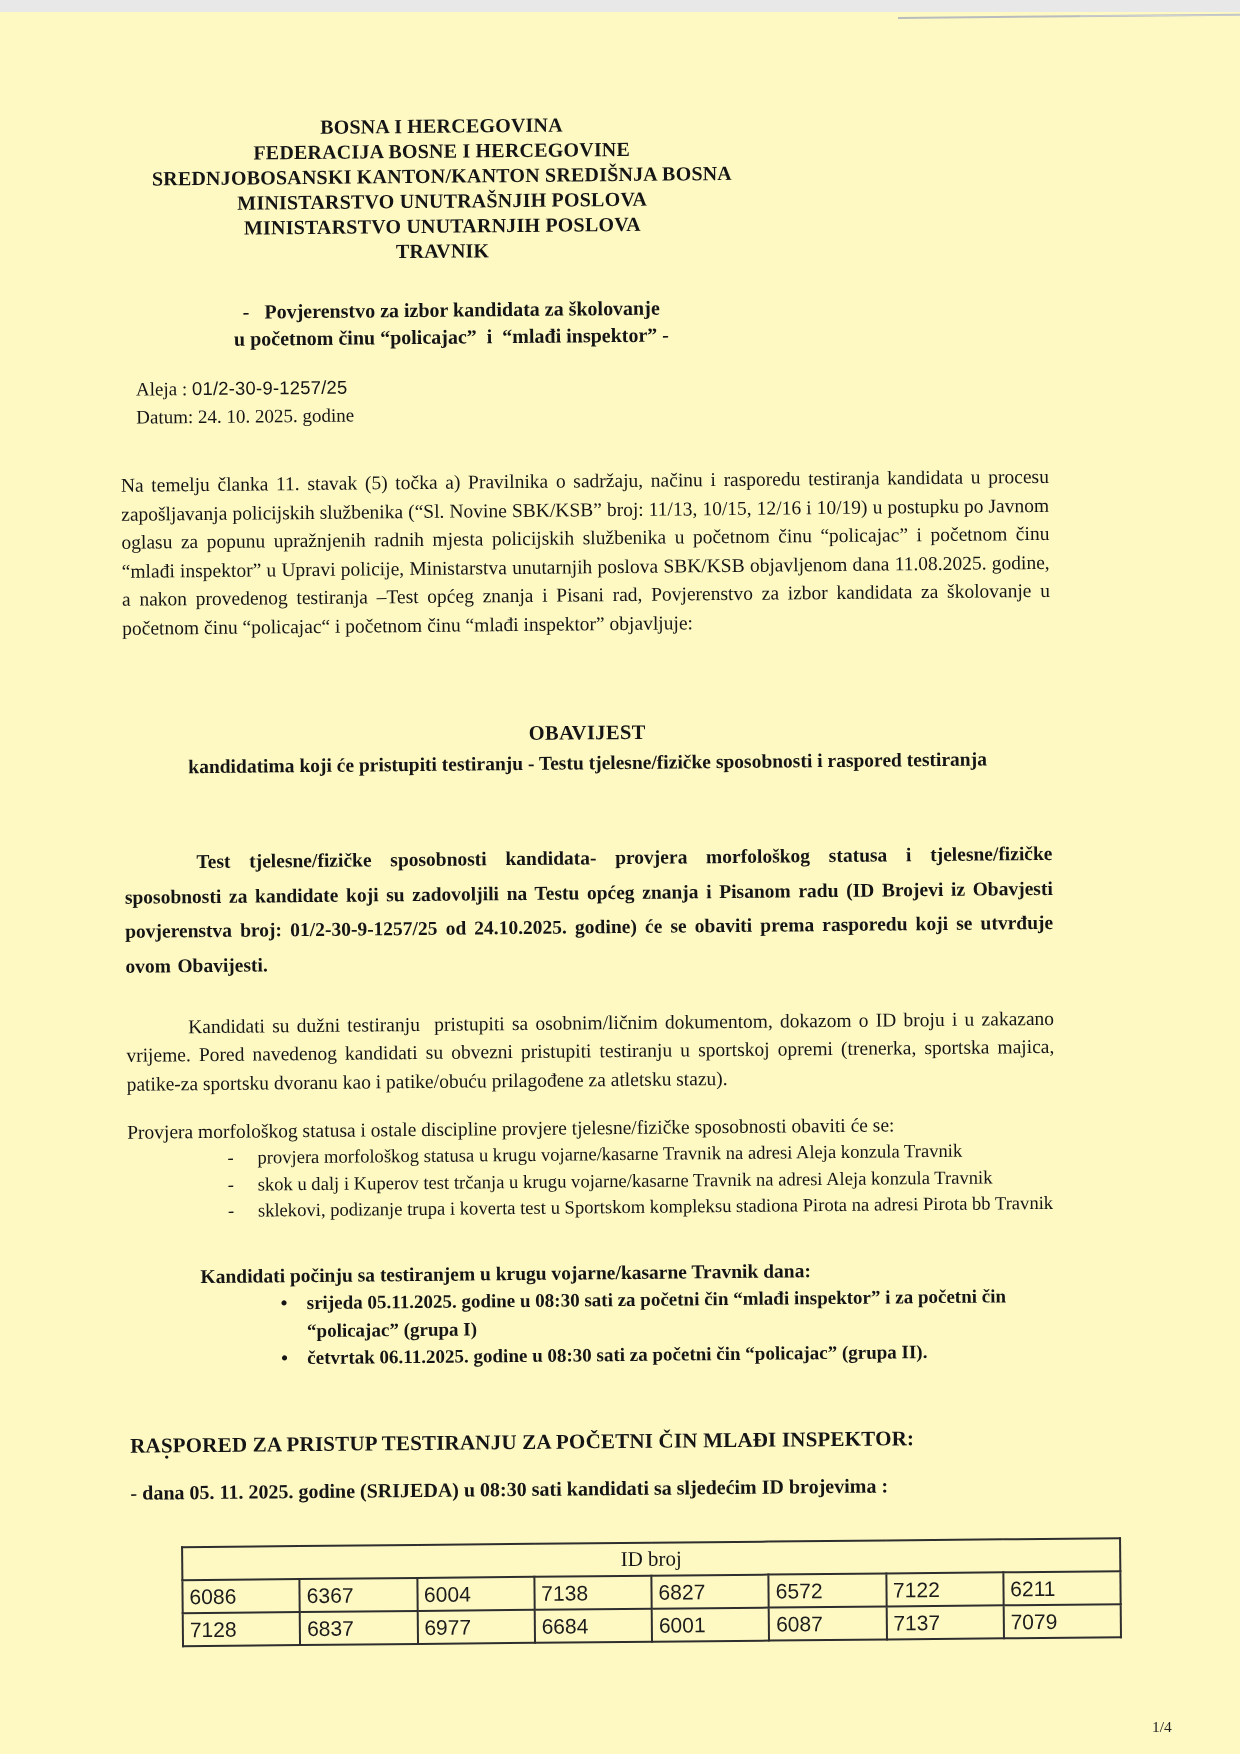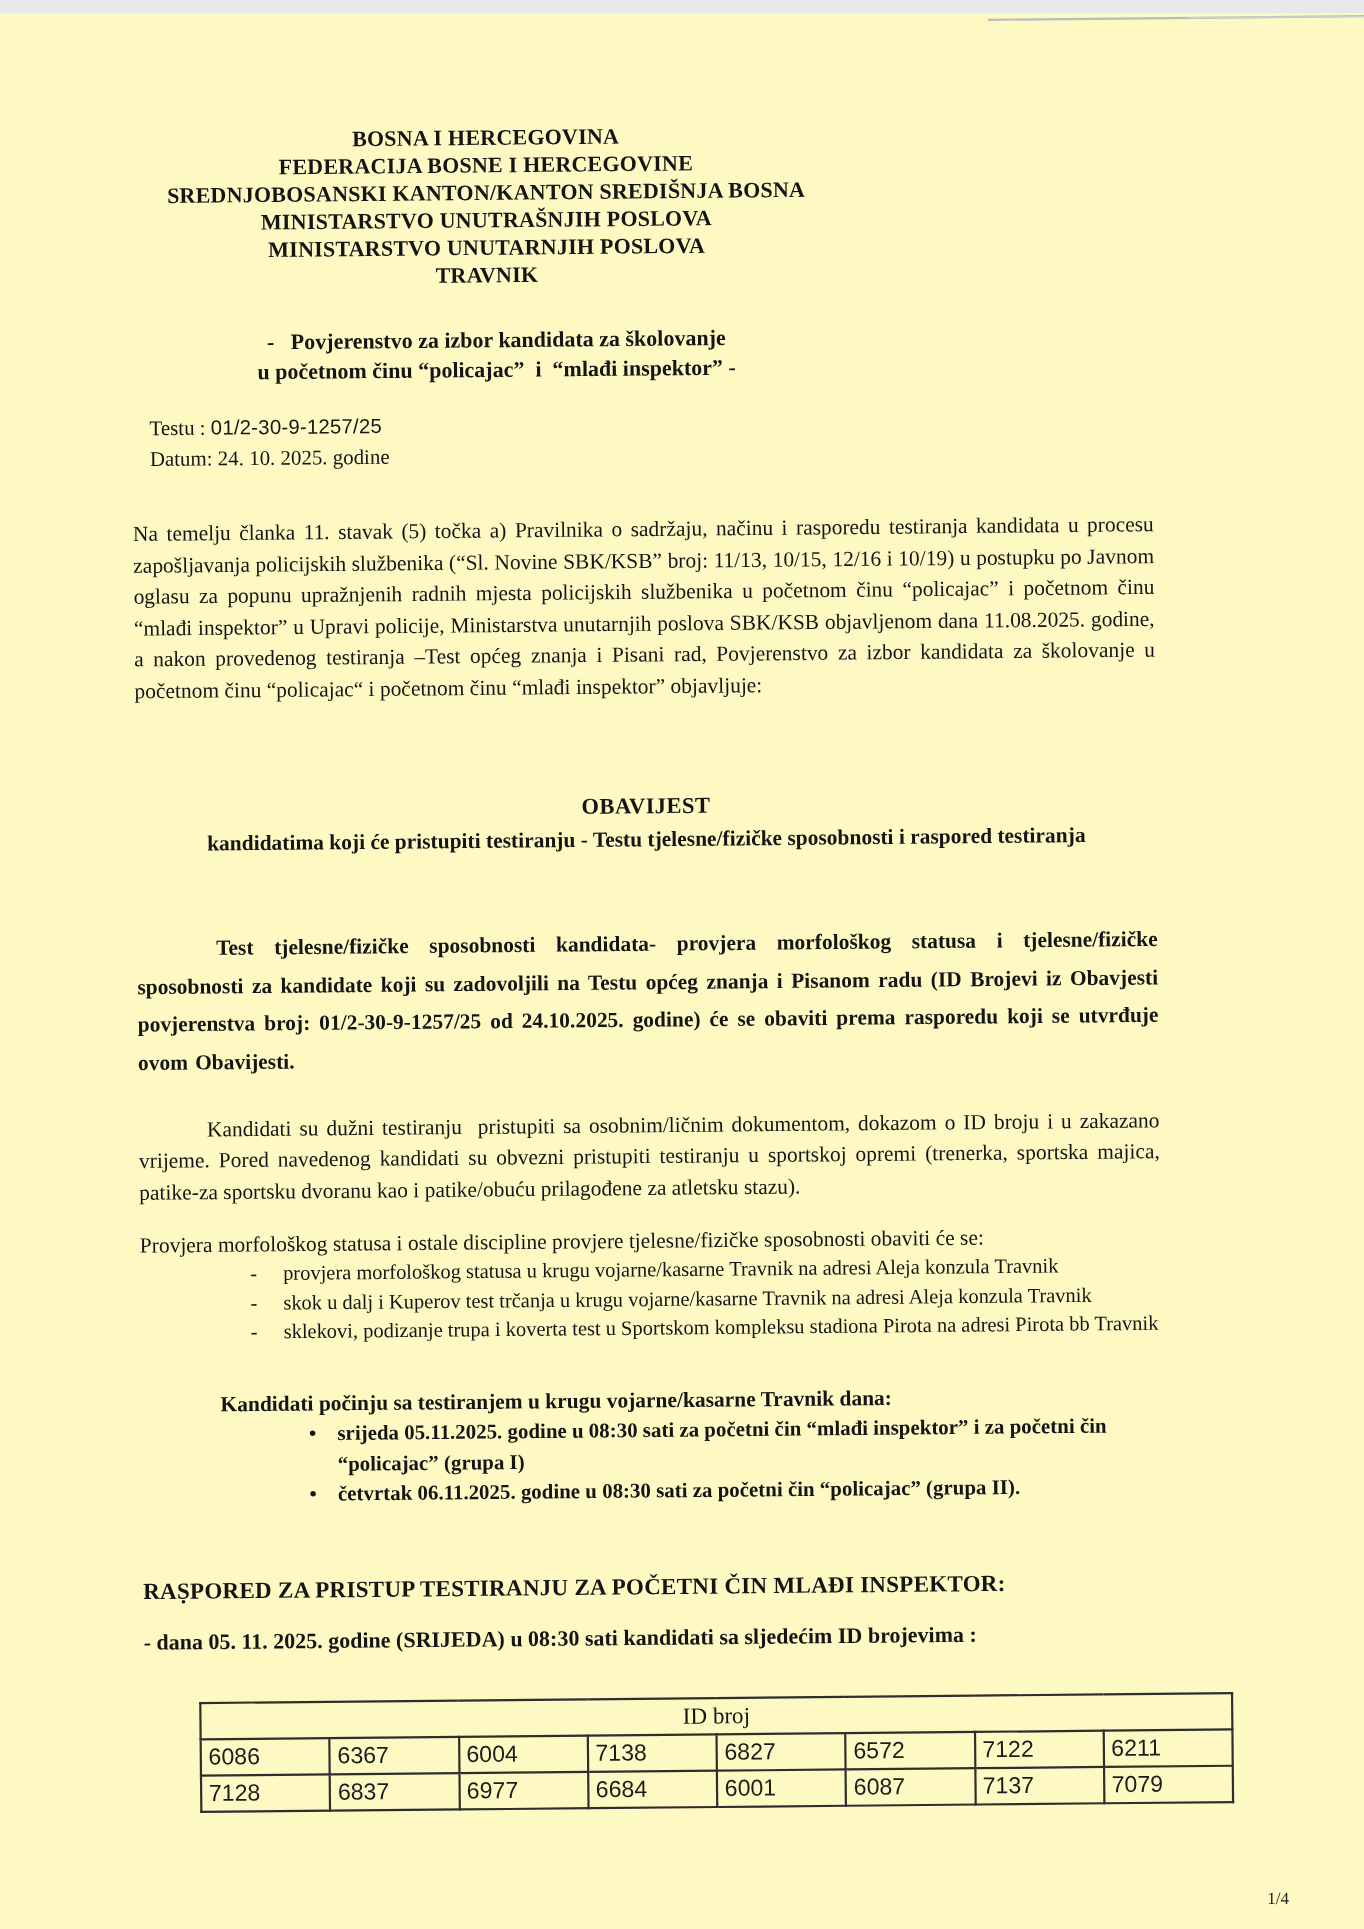--- a/index.html
+++ b/index.html
@@ -84,21 +84,21 @@
         <div>MINISTARSTVO UNUTARNJIH POSLOVA</div>
         <div>TRAVNIK</div>
       </div>
 
       <div class="committee">
         <div>-&nbsp;&nbsp;&nbsp;Povjerenstvo za izbor kandidata za školovanje</div>
         <div>u početnom činu “policajac” &nbsp;i&nbsp; “mlađi inspektor” -</div>
       </div>
 
       <div class="meta">
-        <div><span>Testu : </span><span class="num">01/2-30-9-1257/25</span></div>
+        <div><span>Aleja : </span><span class="num">01/2-30-9-1257/25</span></div>
         <div>Datum: 24. 10. 2025. godine</div>
       </div>
 
       <div class="intro">Na temelju članka 11. stavak (5) točka a) Pravilnika o sadržaju, načinu i rasporedu testiranja kandidata u procesu zapošljavanja policijskih službenika (“Sl. Novine SBK/KSB” broj: 11/13, 10/15, 12/16 i 10/19) u postupku po Javnom oglasu za popunu upražnjenih radnih mjesta policijskih službenika u početnom činu “policajac” i početnom činu “mlađi inspektor” u Upravi policije, Ministarstva unutarnjih poslova SBK/KSB objavljenom dana 11.08.2025. godine, a nakon provedenog testiranja –Test općeg znanja i Pisani rad, Povjerenstvo za izbor kandidata za školovanje u početnom činu “policajac“ i početnom činu “mlađi inspektor” objavljuje:</div>
 
       <div class="notice-title">OBAVIJEST</div>
       <div class="notice-sub">kandidatima koji će pristupiti testiranju - Testu tjelesne/fizičke sposobnosti i raspored testiranja</div>
 
       <div class="test-par">Test tjelesne/fizičke sposobnosti kandidata- provjera morfološkog statusa i tjelesne/fizičke sposobnosti za kandidate koji su zadovoljili na Testu općeg znanja i Pisanom radu (ID Brojevi iz Obavjesti povjerenstva broj: 01/2-30-9-1257/25 od 24.10.2025. godine) će se obaviti prema rasporedu koji se utvrđuje ovom Obavijesti.</div>
 

